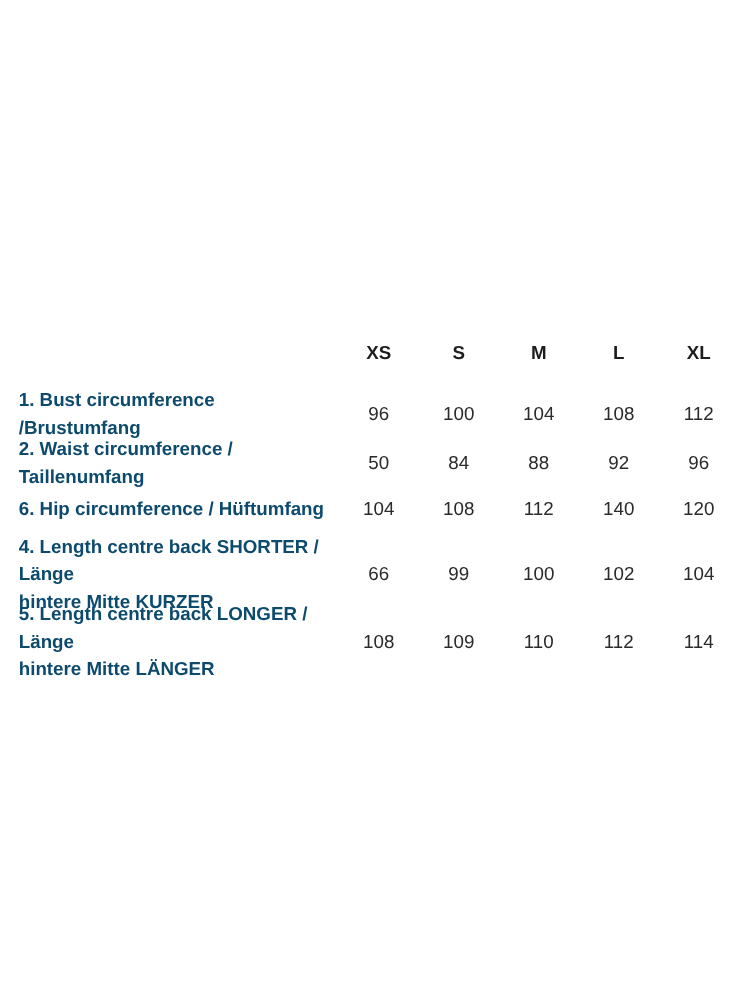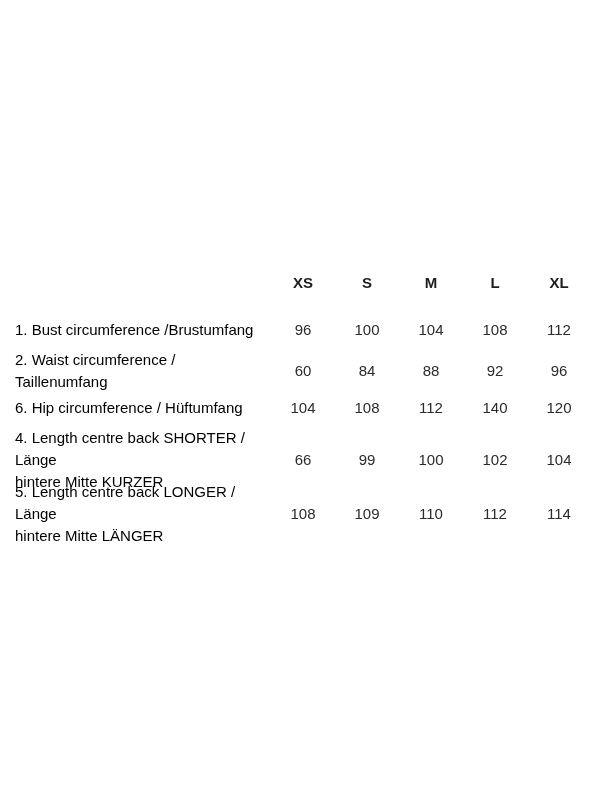--- a/index.html
+++ b/index.html
@@ -39,22 +39,22 @@
   .row.header .cell {
     align-items: flex-start;
     font-weight: 700;
     color: #1d1d1d;
   }
   .cell.label {
     justify-content: flex-start;
     box-sizing: border-box;
     padding-left: 15px;
     padding-right: 4px;
-    font-weight: 400;
-    color: #000000;
+    font-weight: 700;
+    color: #0c4a6e;
     text-align: left;
   }
   .cell.label .lbl-lines { width: 100%; }
 </style>
 </head>
 <body>
 
 <div class="page">
   <div class="size-table">
 
@@ -79,21 +79,21 @@
       <div class="cell">108</div>
       <div class="cell">112</div>
     </div>
 
     <div class="row r-single">
       <div class="cell label">
         <div class="lbl-lines">
           <div>2. Waist circumference / Taillenumfang</div>
         </div>
       </div>
-      <div class="cell">60</div>
+      <div class="cell">50</div>
       <div class="cell">84</div>
       <div class="cell">88</div>
       <div class="cell">92</div>
       <div class="cell">96</div>
     </div>
 
     <div class="row r-single">
       <div class="cell label">
         <div class="lbl-lines">
           <div>6. Hip circumference / Hüftumfang</div>

